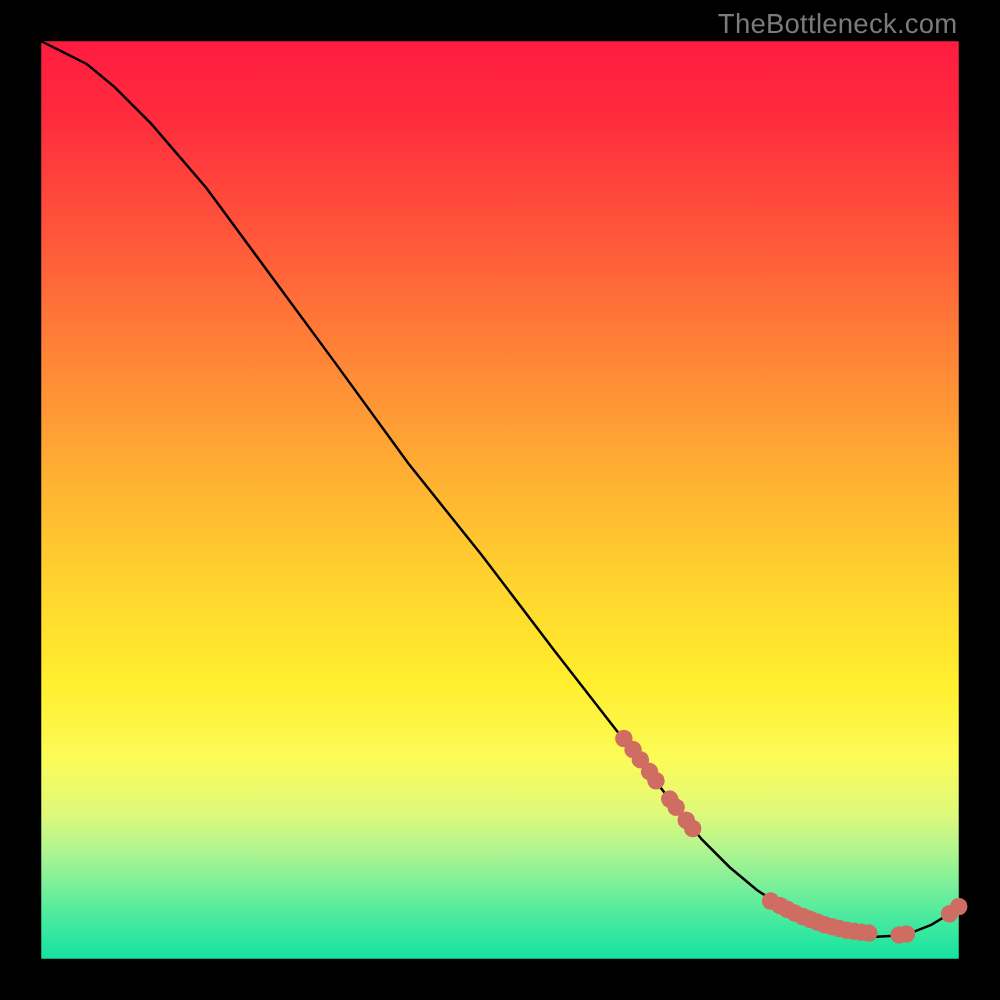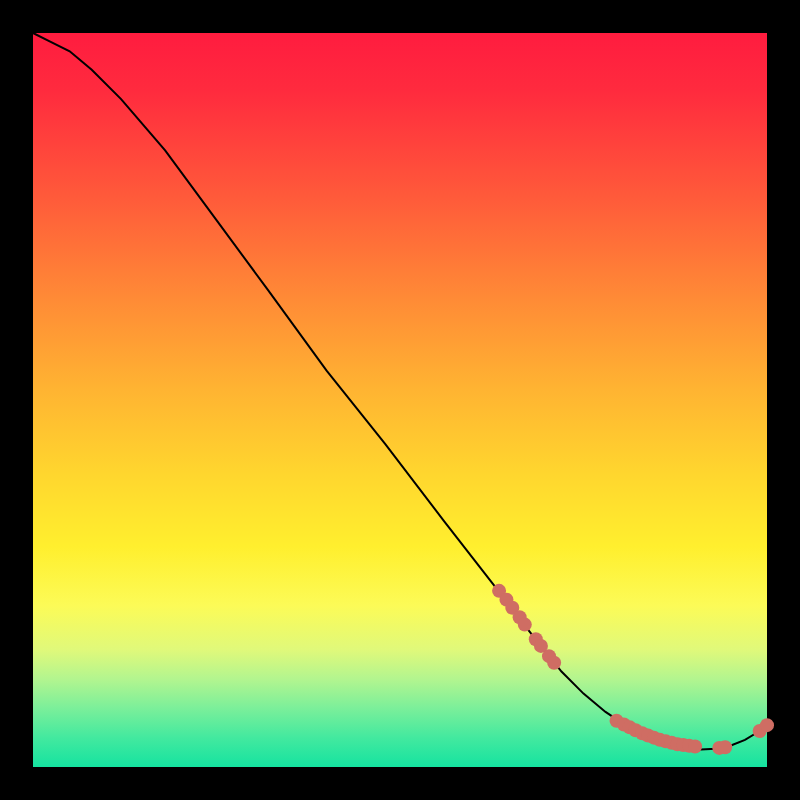--- a/index.html
+++ b/index.html
@@ -57,20 +57,21 @@
     width: 734px;
     height: 734px;
     overflow: visible;
   }
 </style>
 </head>
 <body>
 
 <div class="frame">
 
+  <div class="watermark">TheBottleneck.com</div>
 
   <div class="plot-area">
     <svg class="curve" viewBox="0 0 734 734">
       <path fill="none" stroke="#000000" stroke-width="2" stroke-linecap="round" d="M0.00 0.00 L14.68 7.34 L36.70 18.35 L58.72 36.70 L88.08 66.06 L132.12 117.44 L183.50 187.17 L234.88 256.90 L293.60 337.64 L352.32 411.04 L411.04 488.11 L462.42 554.17 L499.12 601.88 L528.48 638.58 L550.50 660.60 L572.52 678.95 L594.54 693.63 L609.22 703.17 L623.90 709.78 L638.58 713.45 L653.26 715.65 L667.94 716.38 L682.62 715.65 L697.30 712.71 L711.98 706.84 L726.66 698.03 L734.00 692.16"></path>
       <g>
           <circle cx="466.09" cy="557.84" r="7" fill="#cf6d63"></circle>
           <circle cx="473.43" cy="566.65" r="7" fill="#cf6d63"></circle>
           <circle cx="479.30" cy="574.72" r="7" fill="#cf6d63"></circle>
           <circle cx="486.64" cy="584.26" r="7" fill="#cf6d63"></circle>
           <circle cx="491.78" cy="591.60" r="7" fill="#cf6d63"></circle>

